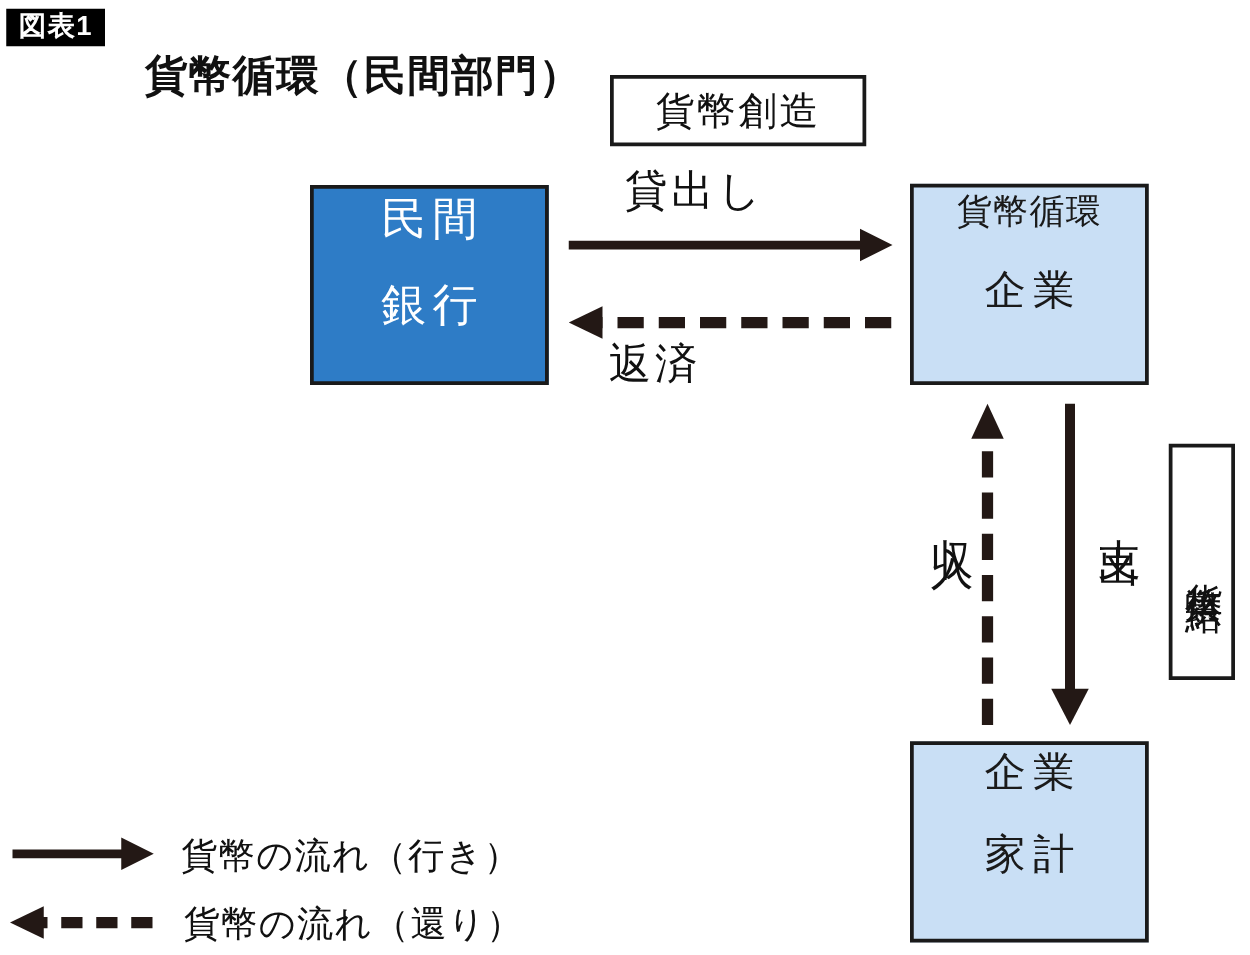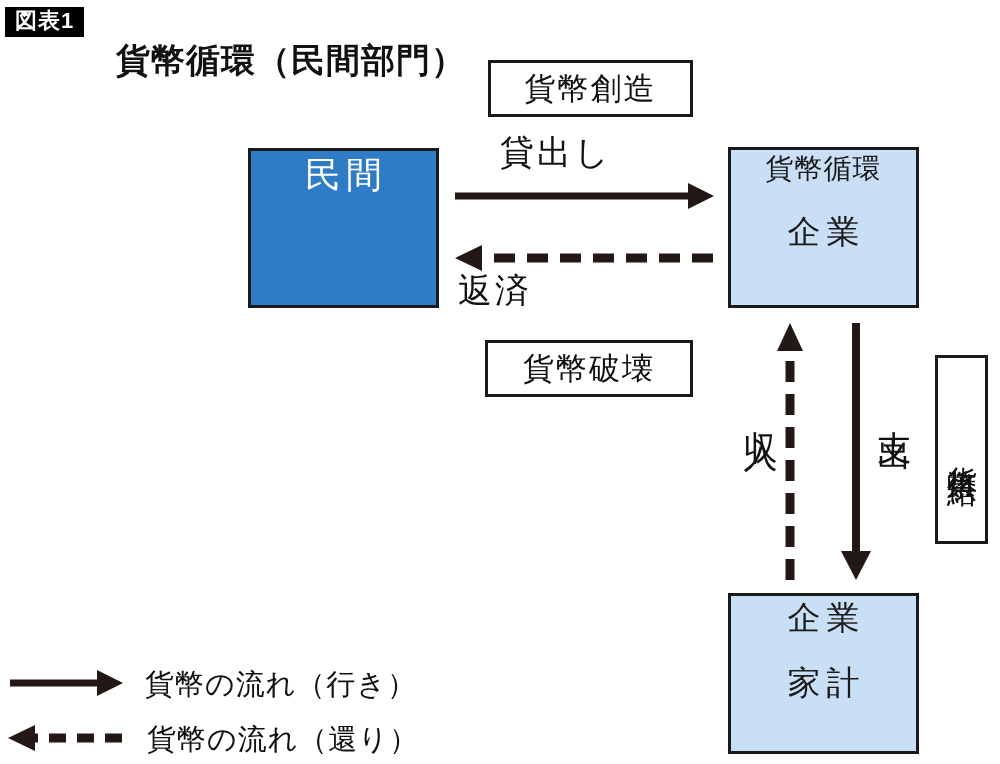--- a/index.html
+++ b/index.html
@@ -99,21 +99,21 @@
 
   
   .flow-label {
     font-size: 34px;
     font-weight: 500;
     color: #111111;
     letter-spacing: 3px;
     white-space: nowrap;
   }
   .lbl-lending { left: 500px; top: 130px; width: 170px; }
-  .lbl-repayment { left: 458px; top: 268px; width: 170px; }
+  .lbl-repayment { left: 487px; top: 268px; width: 170px; }
   .lbl-income, .lbl-expenditure {
     writing-mode: vertical-rl;
     text-orientation: upright;
     letter-spacing: 6px;
   }
   .lbl-income { left: 738px; top: 404px; }
   .lbl-expenditure { left: 872px; top: 404px; }
 
   
   .legend-label {
@@ -161,30 +161,30 @@
     <line x1="122" y1="738" x2="33" y2="738" stroke-width="9" stroke-dasharray="17 11" style="stroke: rgb(35, 24, 21);"></line>
     <polygon points="35,725 8,738 35,751" style="fill: rgb(35, 24, 21);"></polygon>
   </svg>
 
   <div class="abs tag-box tag-creation">貨幣創造</div>
 
   <div class="abs flow-label lbl-lending">貸出し</div>
 
   <div class="abs node node-bank" style="background-color: rgb(46, 124, 198);">
     <span>民間</span>
+    <span>銀行</span>
   </div>
 
   <div class="abs node node-company" style="background-color: rgb(201, 223, 245);">
     <span class="sub">貨幣循環</span>
     <span class="main">企業</span>
   </div>
 
   <div class="abs flow-label lbl-repayment">返済</div>
 
-  <div class="abs tag-box tag-destruction">貨幣破壊</div>
 
   <div class="abs flow-label lbl-income">収入</div>
   <div class="abs flow-label lbl-expenditure">支出</div>
 
   <div class="abs tag-box tag-supply">貨幣供給</div>
 
   <div class="abs node node-household" style="background-color: rgb(201, 223, 245);">
     <span>企業</span>
     <span>家計</span>
   </div>

